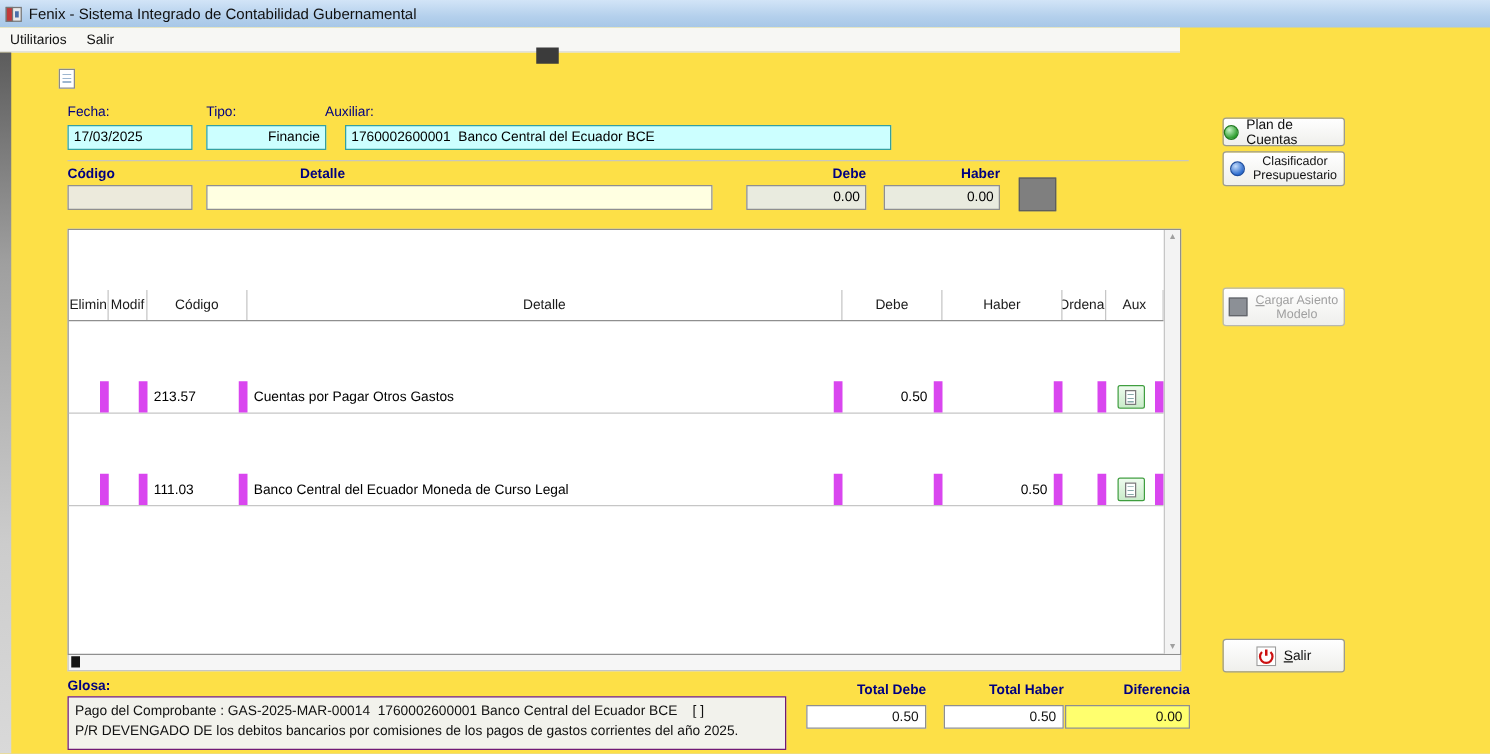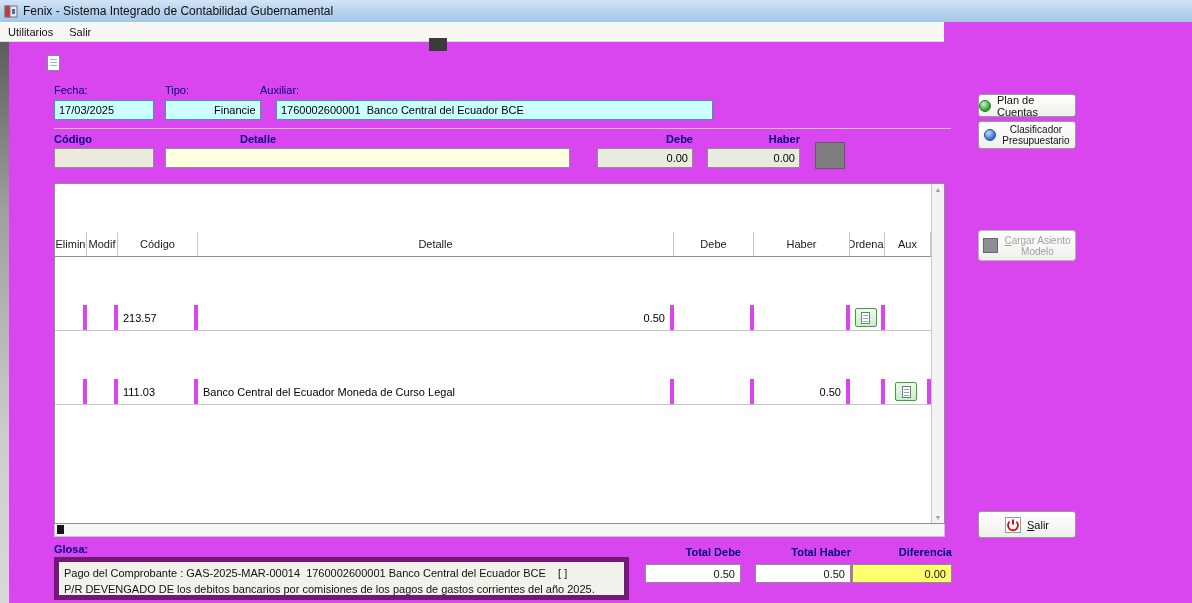--- a/index.html
+++ b/index.html
@@ -1,17 +1,17 @@
 <!DOCTYPE html>
 <html><head>
 <meta charset="utf-8">
 <style>
   * { margin:0; padding:0; box-sizing:border-box; }
   body { width:1192px; height:603px; font-family:"Liberation Sans", sans-serif; background:#d8d8d8; }
-  .app { position:relative; width:1192px; height:603px; background:#d946ef; overflow:hidden; }
+  .app { position:relative; width:1192px; height:603px; background:#fde047; overflow:hidden; }
 
   
   .titlebar { position:absolute; left:0; top:0; width:1192px; height:22px;
     background:linear-gradient(180deg,#d2e4f7 0%,#b4d0ec 60%,#a7c7e7 100%);
     display:flex; align-items:center; gap:5px; padding-left:4px; font-size:12px; color:#101010; }
 
   
   .menubar { position:absolute; left:0; top:22px; width:944px; height:20px; background:#f7f7f4;
     border-bottom:1px solid #dcdad1; display:flex; align-items:center; font-size:11px; color:#111; }
   .menu-item { padding:3px 8px; cursor:default; }
@@ -46,21 +46,21 @@
 
   
   .tablewrap { position:absolute; left:54px; top:183px; width:891px; height:341px;
     background:#ffffff; border:1px solid #8f8f8f; }
   .grid { position:absolute; left:0; top:0; width:876px; }
   .hrow, .drow { display:grid; grid-template-columns:32px 31px 80px 476px 80px 96px 35px 46px;margin-top:48px; }
   .hrow { height:25px; border-bottom:1px solid #8f8f8f; }
   .hcell { border-right:1px solid #c6c6c6; display:flex; align-items:center; justify-content:center;
     font-size:11px; color:#1a1a1a; overflow:hidden; }
   .drow { height:26px; border-bottom:1px solid #c6c6c6; }
-  .dcell { border-right:4px solid #d946ef; font-size:11px; display:flex; align-items:center;
+  .dcell { border-right:7px solid #d946ef; font-size:11px; display:flex; align-items:center;
     padding:0 5px; overflow:hidden; white-space:nowrap; }
   .dcell.num { justify-content:flex-end; }
   .dcell.ctr { justify-content:center; padding:0; }
 
   .aux-btn { width:22px; height:19px; border:1px solid #3f9e3f; border-radius:2px;
     background:linear-gradient(180deg,#eefbee,#c9ecc9); display:flex; align-items:center; justify-content:center; cursor:default; }
   .aux-page { width:9px; height:12px; background:#fff; border:1px solid #7a7a7a; position:relative; }
   .aux-page::before { content:""; position:absolute; left:1px; top:2px; width:5px; height:7px;
     background:repeating-linear-gradient(180deg,#8aa 0 1px,transparent 1px 3px); }
 
@@ -78,21 +78,21 @@
   .sbtn .txt2 { font-size:10px; line-height:11px; text-align:center; }
   .sbtn.disabled { color:#9f9f9f; border-color:#b8b8b0; }
   .sphere { width:12px; height:12px; border-radius:50%; flex:0 0 auto; }
   .sphere.green { background:radial-gradient(circle at 35% 30%, #c8f4c8, #2f9e2f 70%); border:1px solid #1f7a1f; }
   .sphere.blue  { background:radial-gradient(circle at 35% 30%, #c4dcfa, #2f6ed0 70%); border:1px solid #1f4e9e; }
   .gray-ico { width:15px; height:15px; background:#8c9096; border:1px solid #63666b; flex:0 0 auto; }
   .acc { text-decoration:underline; }
 
   
   .glosa-box { position:absolute; left:54px; top:557px; width:575px; height:43px;
-    background:#f2f2ec; border:5px solid #701a75; padding:3px 5px; font-size:11px; line-height:16px;
+    background:#f2f2ec; border:1px solid #701a75; padding:3px 5px; font-size:11px; line-height:16px;
     color:#111; overflow:hidden; }
   .glosa-line { white-space:pre-wrap; }
 
   .totlbl { position:absolute; top:546px; font-size:11px; font-weight:bold; color:#000080; text-align:right; }
   .tot { position:absolute; top:564px; height:19px; border:1px solid #8f8f8f; background:#ffffff;
     font-size:11px; display:flex; align-items:center; justify-content:flex-end; padding:0 5px; color:#111; }
   .tot.dif { background:#ffff6e; }
 </style>
 </head>
 <body>
@@ -152,20 +152,21 @@
         <div class="hcell">Debe</div>
         <div class="hcell">Haber</div>
         <div class="hcell">Ordenar</div>
         <div class="hcell">Aux</div>
       </div>
 
       <div class="drow">
         <div class="dcell ctr"></div>
         <div class="dcell ctr"></div>
         <div class="dcell">213.57</div>
+        <div class="dcell">Cuentas por Pagar Otros Gastos</div>
         <div class="dcell num">0.50</div>
         <div class="dcell num"></div>
         <div class="dcell ctr"></div>
         <div class="dcell ctr">
           <span class="aux-btn">
             <span class="aux-page"></span>
           </span>
         </div>
       </div>
 

